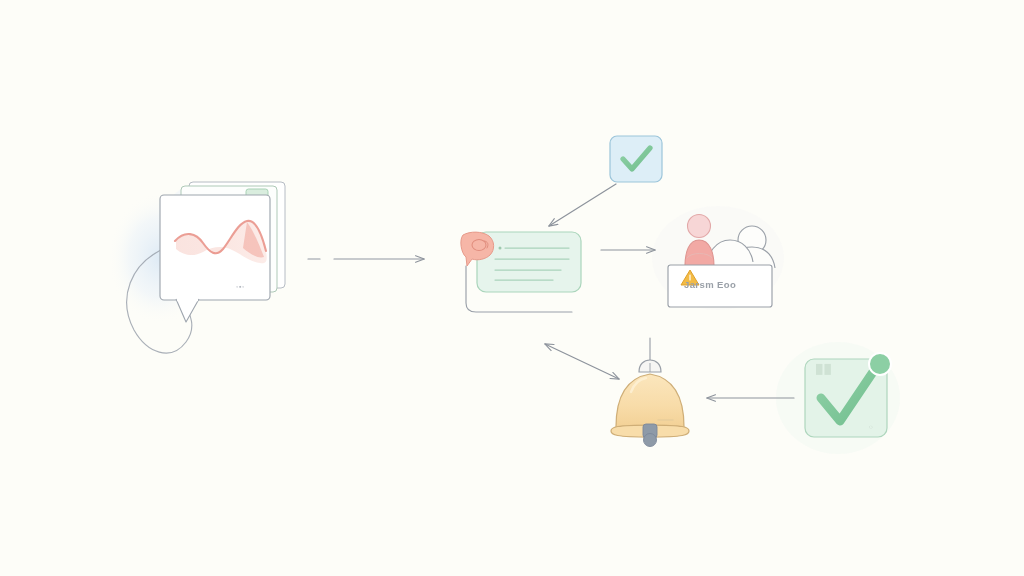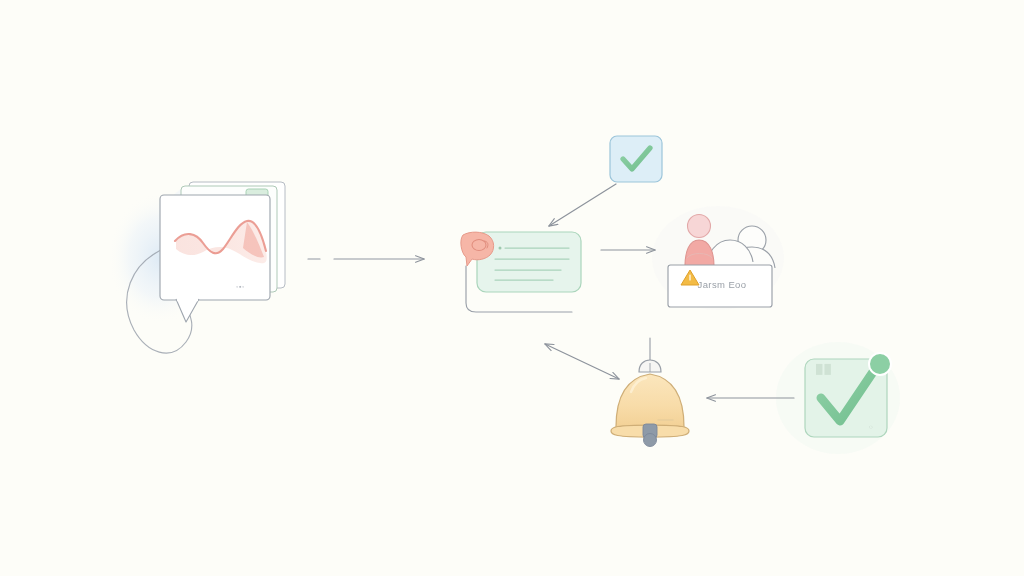--- a/index.html
+++ b/index.html
@@ -28,24 +28,25 @@
     position: absolute;
     font-family: "Liberation Sans", sans-serif;
     color: #8a8f98;
     white-space: nowrap;
     pointer-events: none;
   }
   #people-card-text {
     left: 684px;
     top: 279px;
     width: 76px;
-    text-align: center;
+    text-align: left;
     font-size: 9.5px;
     letter-spacing: 0.4px;
     color: #9aa0a8;
+    font-weight: bold;
   }
   #left-card-mark {
     left: 236px;
     top: 283px;
     font-size: 7px;
     color: #b3b8c0;
     letter-spacing: 0.5px;
   }
   #checkcard-mark {
     left: 869px;

